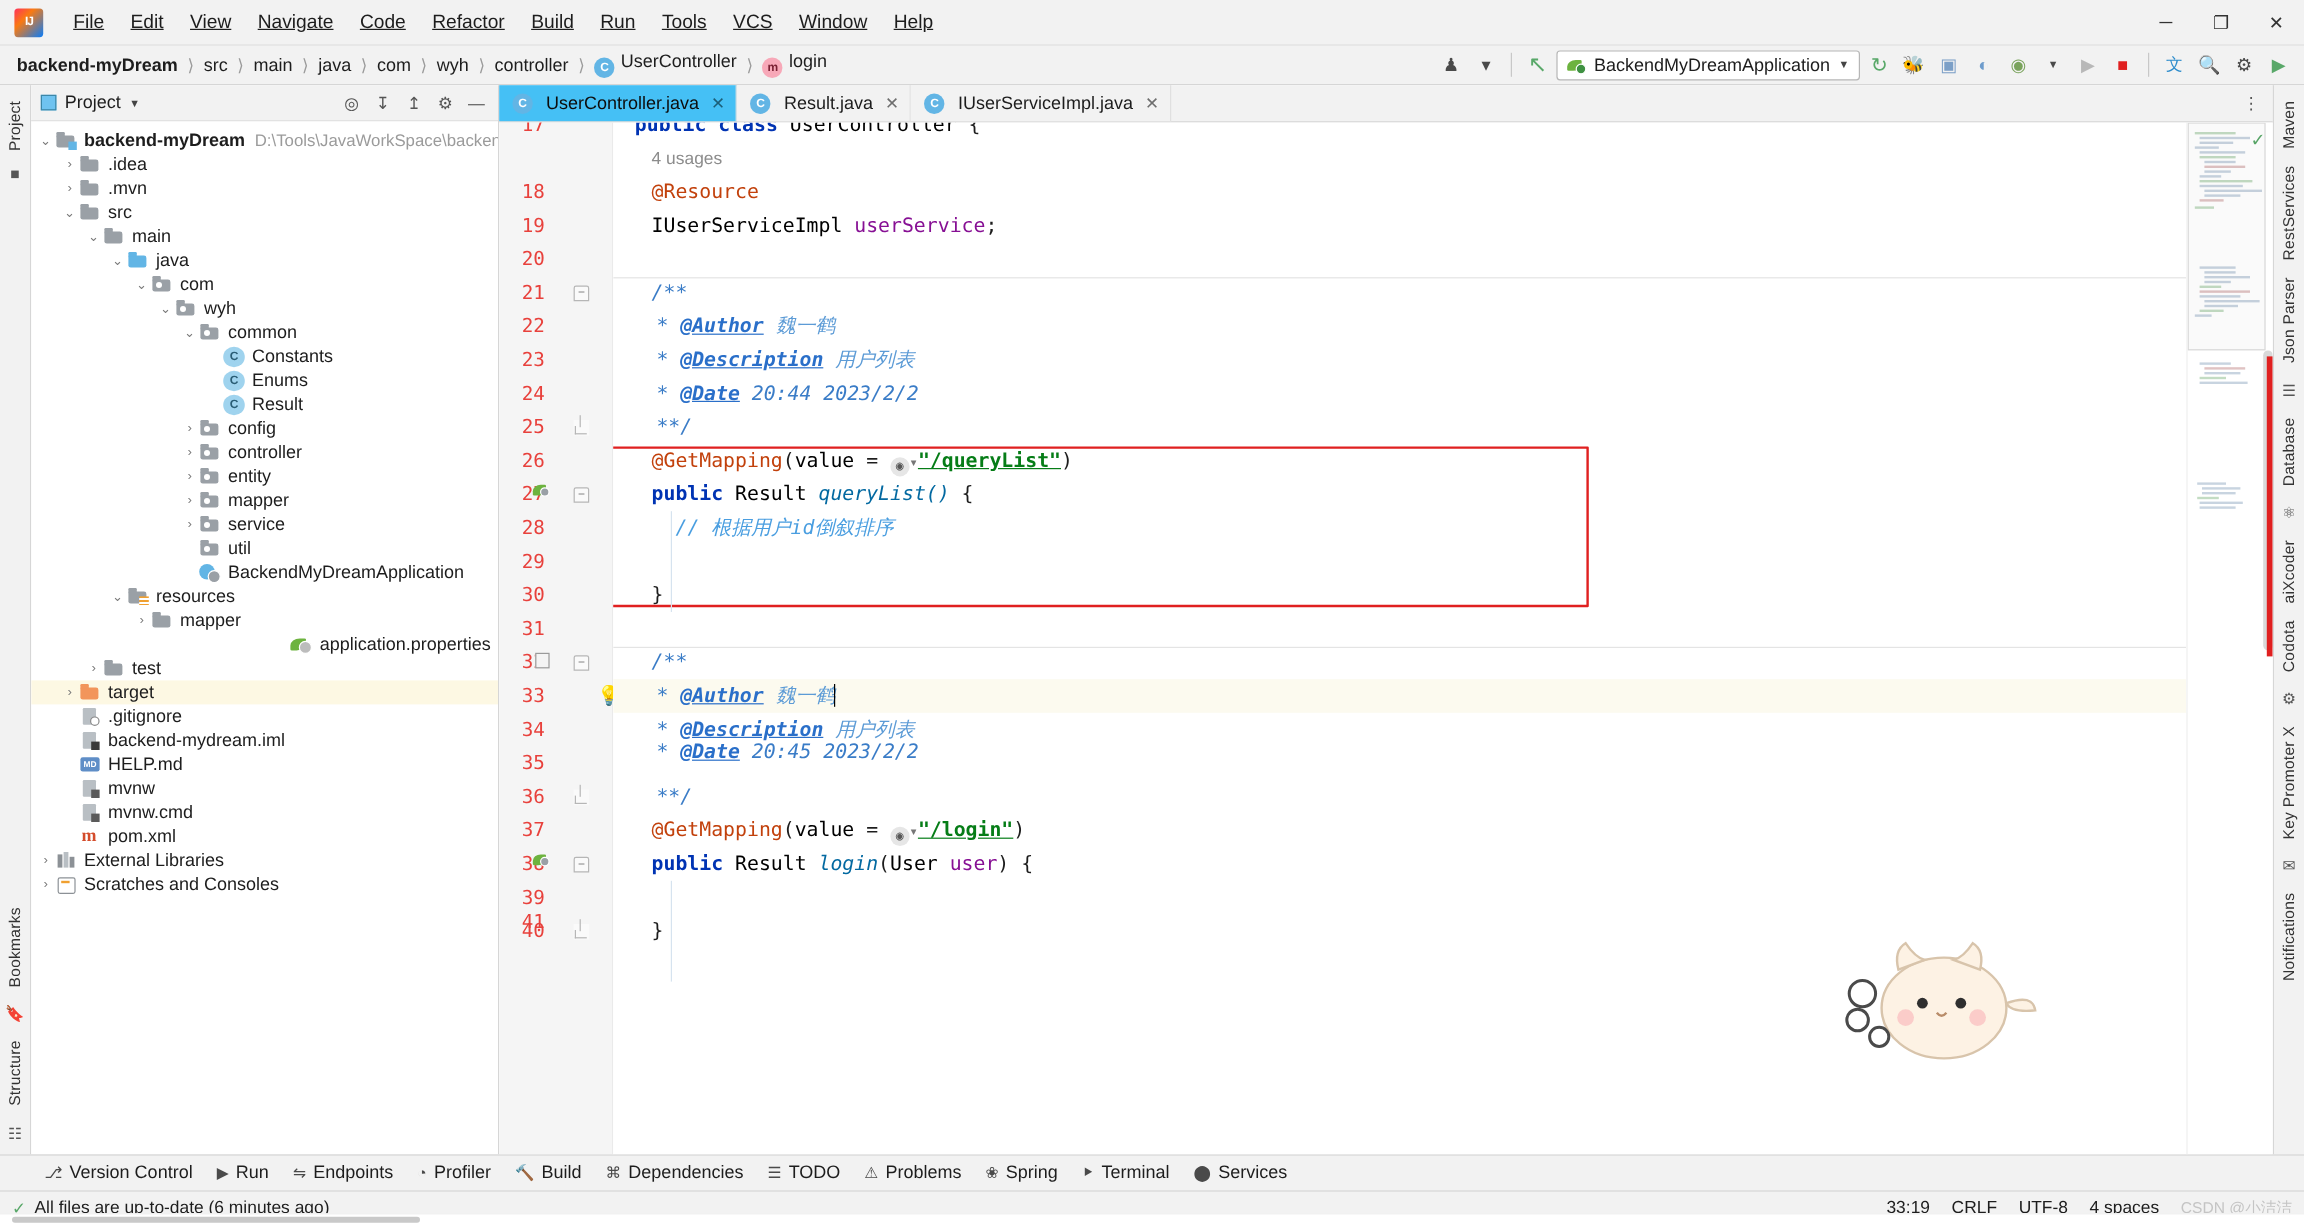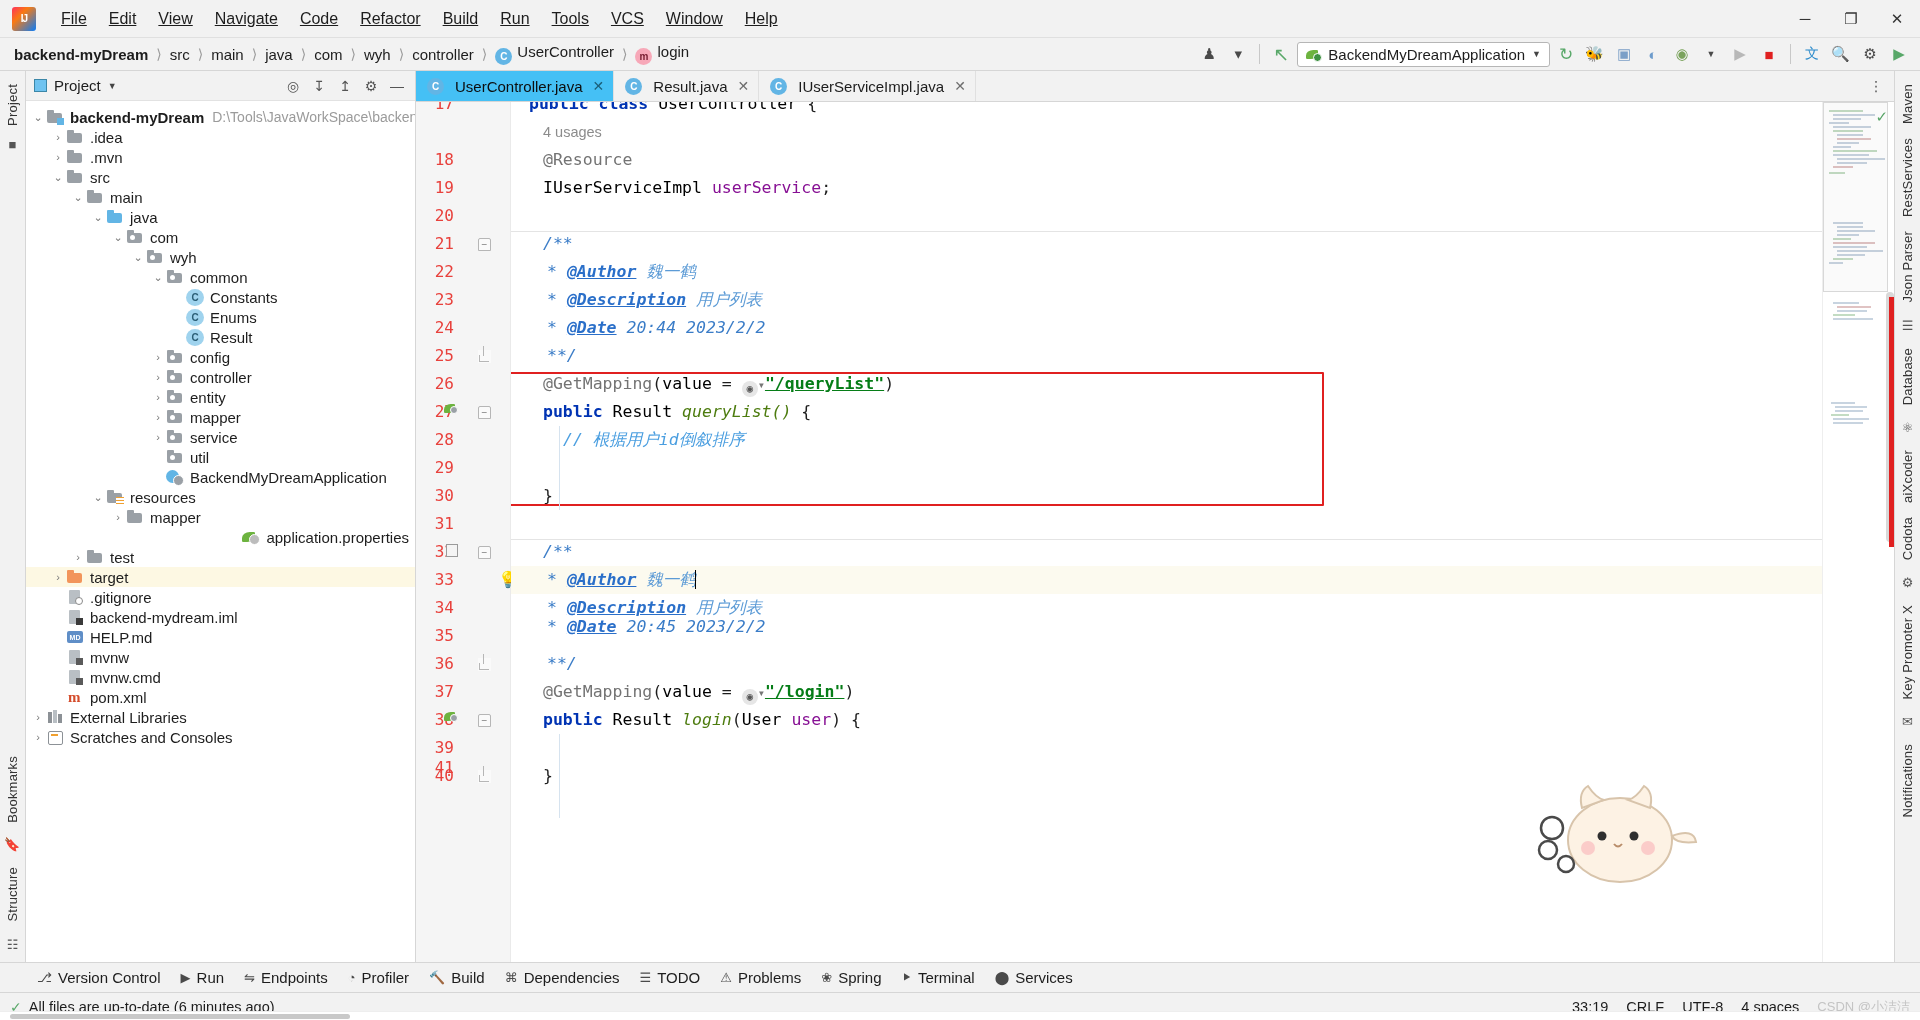--- a/index.html
+++ b/index.html
@@ -264,29 +264,29 @@
     flex:1; position:relative; background:#fff; overflow:hidden;
     font-family:"DejaVu Sans Mono", monospace; font-size:16.5px;
   }
   .ln { position:absolute; left:0; white-space:pre; height:28px; line-height:28px; }
   .lnbg { position:absolute; left:0; right:0; height:28px; }
   .lnbg.cur { background:#fcfaef; }
 
   
   .kw { color:#0033b3; font-weight:bold; }
   .cls2 { color:#000; }
-  .ann { color:#737373; }
+  .ann { color:#c2410c; }
   .str { color:#067d17; }
   .strl { color:#067d17; text-decoration:underline; font-weight:bold;}
   .cmt { color:#8c8c8c; }
   .jdoc { color:#3a7cc7; font-style:italic; }
   .jtag { color:#2a6fc9; font-style:italic; font-weight:bold; text-decoration:underline;}
   .jtxt { color:#5c9bd6; font-style:italic; }
   .fld { color:#871094; }
-  .mth { color:#4d7c0f; font-style:italic; }
+  .mth { color:#0369a1; font-style:italic; }
   .usg { color:#8c8c8c; font-size:14.5px; font-family:"Liberation Sans",sans-serif; }
   .param-hint {
     background:#eceff1; color:#8a8a8a; font-style:normal;
     border-radius:3px; padding:1px 3px; font-size:15px;
   }
   .globe {
     display:inline-flex; align-items:center; justify-content:center;
     width:16px;height:16px; border-radius:50%; background:#e6e6e6; color:#555;
     font-size:11px; vertical-align:-3px;
   }

